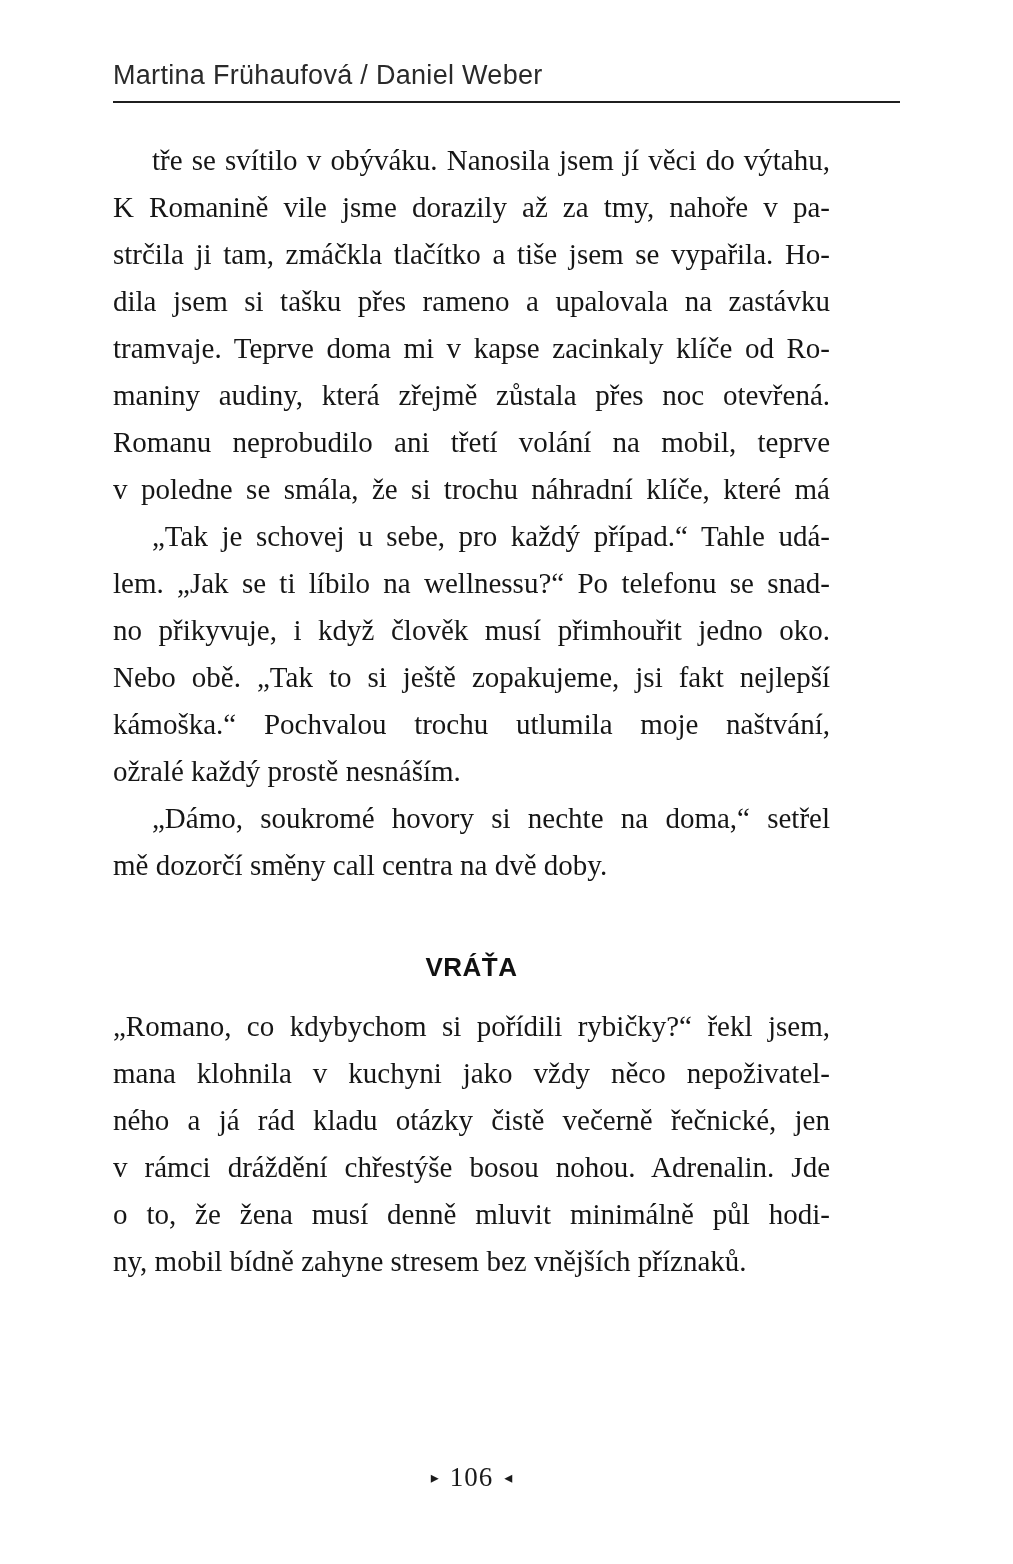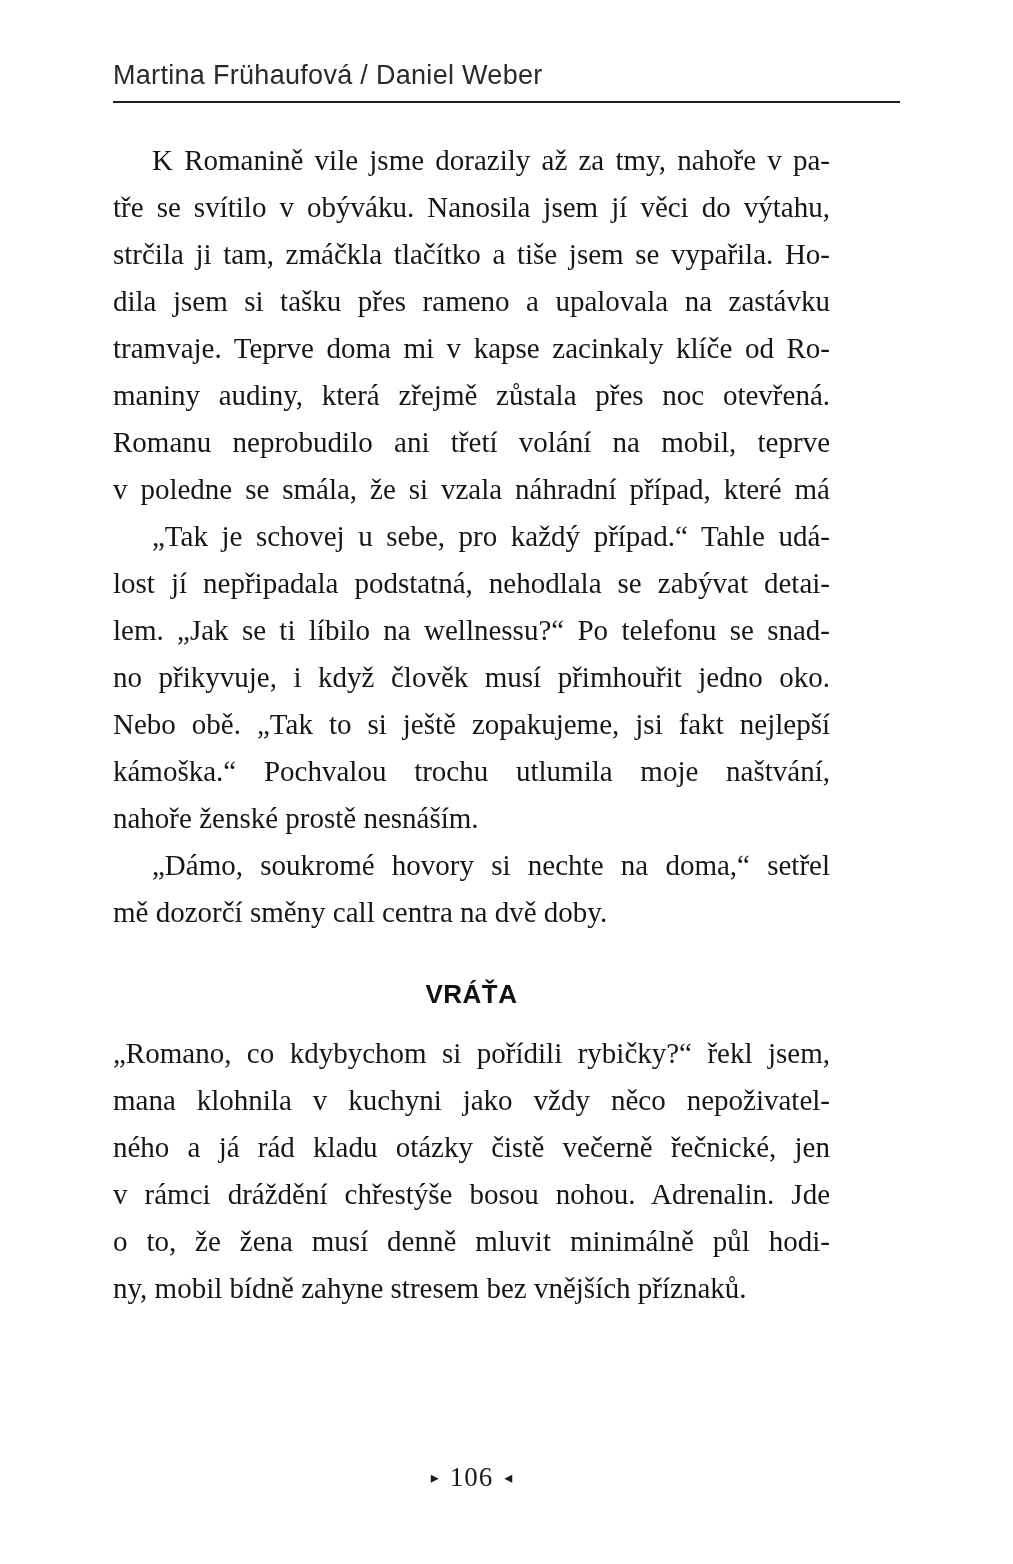--- a/index.html
+++ b/index.html
@@ -63,21 +63,21 @@
   .paragraph.indent .line:first-child {
     text-indent: 39px;
   }
   .section-heading {
     font-family: "Liberation Sans", sans-serif;
     font-weight: 700;
     font-size: 26px;
     letter-spacing: 0.5px;
     text-align: center;
     color: #111111;
-    margin: 42px 0 20px 0;
+    margin: 62px 0 20px 0;
     line-height: 32px;
   }
   
   .page-footer {
     position: absolute;
     left: 113px;
     top: 1462px;
     width: 717px;
     text-align: center;
     font-size: 27px;
@@ -98,37 +98,36 @@
 
 <div class="page">
 
   <header class="page-header">
     <div class="authors">Martina Frühaufová / Daniel Weber</div>
     <hr class="header-rule">
   </header>
 
   <main class="body-text">
       <div class="paragraph indent">
+        <div class="line">tře se svítilo v obýváku. Nanosila jsem jí věci do výtahu,</div>
         <div class="line">K Romanině vile jsme dorazily až za tmy, nahoře v pa-</div>
-        <div class="line">tře se svítilo v obýváku. Nanosila jsem jí věci do výtahu,</div>
         <div class="line">strčila ji tam, zmáčkla tlačítko a tiše jsem se vypařila. Ho-</div>
         <div class="line">dila jsem si tašku přes rameno a upalovala na zastávku</div>
         <div class="line">tramvaje. Teprve doma mi v kapse zacinkaly klíče od Ro-</div>
         <div class="line">maniny audiny, která zřejmě zůstala přes noc otevřená.</div>
         <div class="line">Romanu neprobudilo ani třetí volání na mobil, teprve</div>
-        <div class="line">v poledne se smála, že si vzala náhradní případ, které má</div>
+        <div class="line">v poledne se smála, že si trochu náhradní klíče, které má</div>
       </div>
       <div class="paragraph indent">
         <div class="line">„Tak je schovej u sebe, pro každý případ.“ Tahle udá-</div>
-        <div class="line">lost jí nepřipadala podstatná, nehodlala se zabývat detai-</div>
         <div class="line">lem. „Jak se ti líbilo na wellnessu?“ Po telefonu se snad-</div>
         <div class="line">no přikyvuje, i když člověk musí přimhouřit jedno oko.</div>
         <div class="line">Nebo obě. „Tak to si ještě zopakujeme, jsi fakt nejlepší</div>
         <div class="line">kámoška.“ Pochvalou trochu utlumila moje naštvání,</div>
-        <div class="line last">nahoře ženské prostě nesnáším.</div>
+        <div class="line last">ožralé každý prostě nesnáším.</div>
       </div>
       <div class="paragraph indent">
         <div class="line">„Dámo, soukromé hovory si nechte na doma,“ setřel</div>
         <div class="line last">mě dozorčí směny call centra na dvě doby.</div>
       </div>
       <div class="section-heading">VRÁŤA</div>
       <div class="paragraph">
         <div class="line">„Romano, co kdybychom si pořídili rybičky?“ řekl jsem,</div>
         <div class="line">mana klohnila v kuchyni jako vždy něco nepoživatel-</div>
         <div class="line">ného a já rád kladu otázky čistě večerně řečnické, jen</div>

